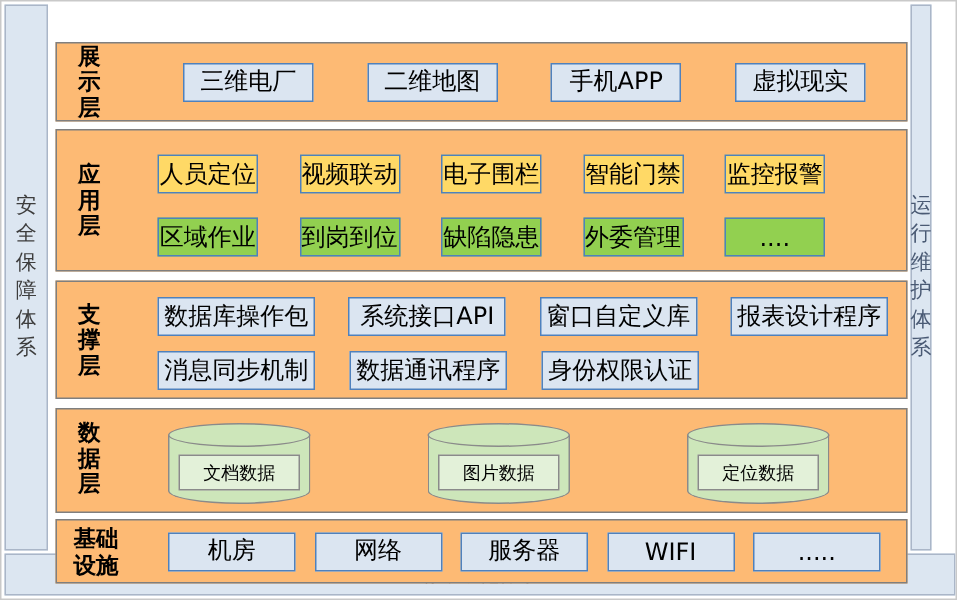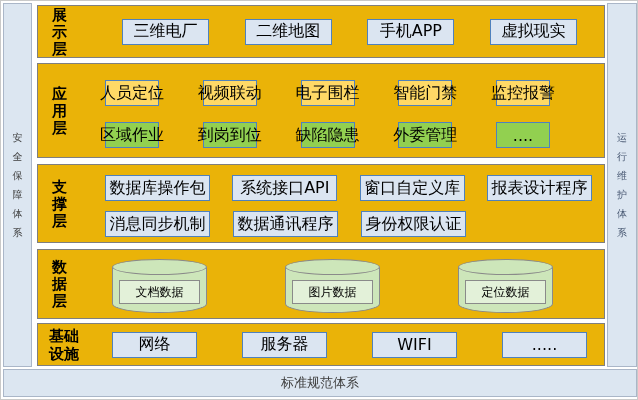--- a/index.html
+++ b/index.html
@@ -5,46 +5,46 @@
   html,body{margin:0;padding:0;background:#fff;}
   .canvas{
     position:relative;width:638px;height:400px;box-sizing:border-box;
     background:#ffffff;border:1px solid #c9c9c9;overflow:hidden;
     font-family:"DejaVu Sans",sans-serif;color:#000;
   }
   
   .bar{position:absolute;background:#dce6f1;border:1px solid #aab6c8;box-sizing:border-box;
        display:flex;align-items:center;justify-content:center;}
   .bar-left{left:2px;top:2px;width:29px;height:364px;}
-  .bar-right{left:606px;top:2px;width:30px;height:364px;}
+  .bar-right{left:606px;top:2px;width:14px;height:364px;}
   .bar-bottom{left:2px;top:368px;width:634px;height:28px;font-size:13px;color:#3d3d3d;}
-  .vtext{width:14px;font-size:10px;line-height:19px;word-break:break-all;text-align:center;color:#3d3d3d;}
+  .vtext{width:14px;font-size:14px;line-height:19px;word-break:break-all;text-align:center;color:#3d3d3d;}
   .bar-right .vtext{color:#4a5a74;}
   
-  .layer{position:absolute;left:36px;width:568px;background:#eab308;border:1px solid #7f7f7f;box-sizing:border-box;}
+  .layer{position:absolute;left:36px;width:568px;background:#fdba74;border:1px solid #7f7f7f;box-sizing:border-box;margin-top:23px;}
   .layer1{top:4px;height:53px;}
   .layer2{top:62px;height:95px;}
   .layer3{top:163px;height:79px;}
   .layer4{top:248px;height:70px;font-family:Liberation Serif, serif;}
   .layer5{top:322px;height:43px;padding-left:44px;}
   .vlabel{position:absolute;left:13px;top:50%;transform:translateY(-50%);
           width:17px;font-size:15px;font-weight:bold;line-height:17px;
           word-break:break-all;text-align:center;color:#000;}
   .sqlabel{position:absolute;left:9px;top:50%;transform:translateY(-50%);
            width:34px;font-size:15px;font-weight:bold;line-height:18px;
            word-break:break-all;text-align:center;color:#000;}
   
   .row{position:absolute;display:flex;justify-content:space-between;}
   .item{height:26px;box-sizing:border-box;border:1px solid #4f81bd;
         display:flex;align-items:center;justify-content:center;
         font-size:16px;color:#000;white-space:nowrap;}
   .blue{background:#dbe5f1;}
   .yellow{background:#ffd966;}
   .green{background:#92d050;}
-  .w87{width:87px;} .w67{width:54px;} .w105{width:105px;} .w85{width:85px;}
+  .w87{width:87px;} .w67{width:67px;} .w105{width:105px;} .w85{width:85px;}
   .r-present{left:84px;right:27px;top:50%;transform:translateY(-50%);}
   .r-app1{left:67px;right:54px;top:16px;}
   .r-app2{left:67px;right:54px;top:58px;}
   .r-sup1{left:67px;right:12px;top:10px;border-radius:13px;}
   .r-sup2{left:67px;top:46px;justify-content:flex-start;gap:23px;text-align:right;}
   .r-data{left:74px;right:51px;top:9px;}
   .r-infra{left:74px;right:17px;top:50%;transform:translateY(-50%);}
   
   .cyl{position:relative;width:95px;height:54px;}
   .cyl-top{position:absolute;left:0;right:0;top:0;height:16px;border-radius:50%;
@@ -131,20 +131,21 @@
         <div class="cyl-top"></div>
         <div class="cyl-body"></div>
         <div class="cyl-label">定位数据</div>
       </div>
     </div>
   </div>
 
   <div class="layer layer5">
     <div class="sqlabel">基础设施</div>
     <div class="row r-infra">
+      <div class="item blue w85">机房</div>
       <div class="item blue w85">网络</div>
       <div class="item blue w85">服务器</div>
       <div class="item blue w85">WIFI</div>
       <div class="item blue w85">.....</div>
     </div>
   </div>
 
 </div>
 
 </body></html>

